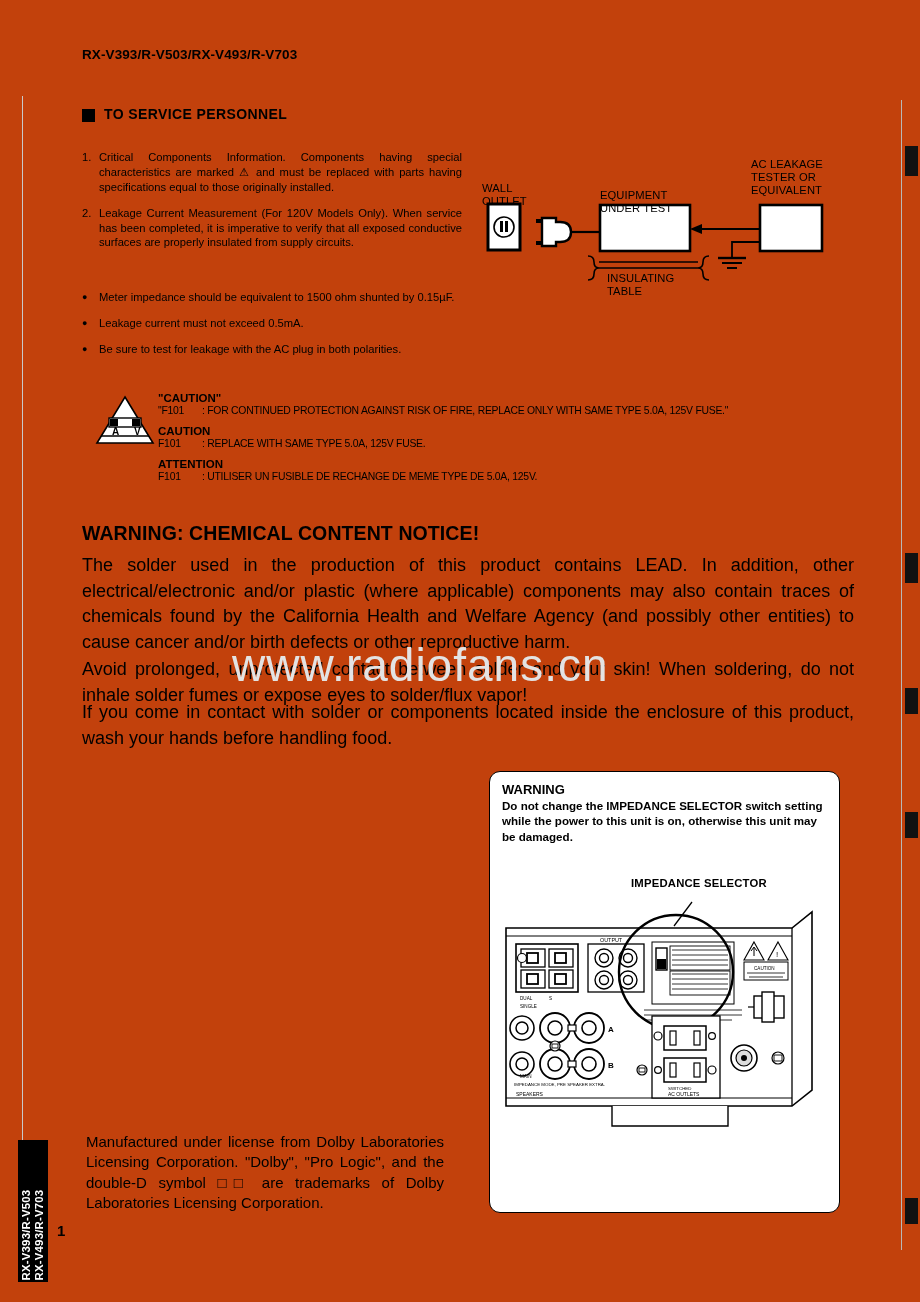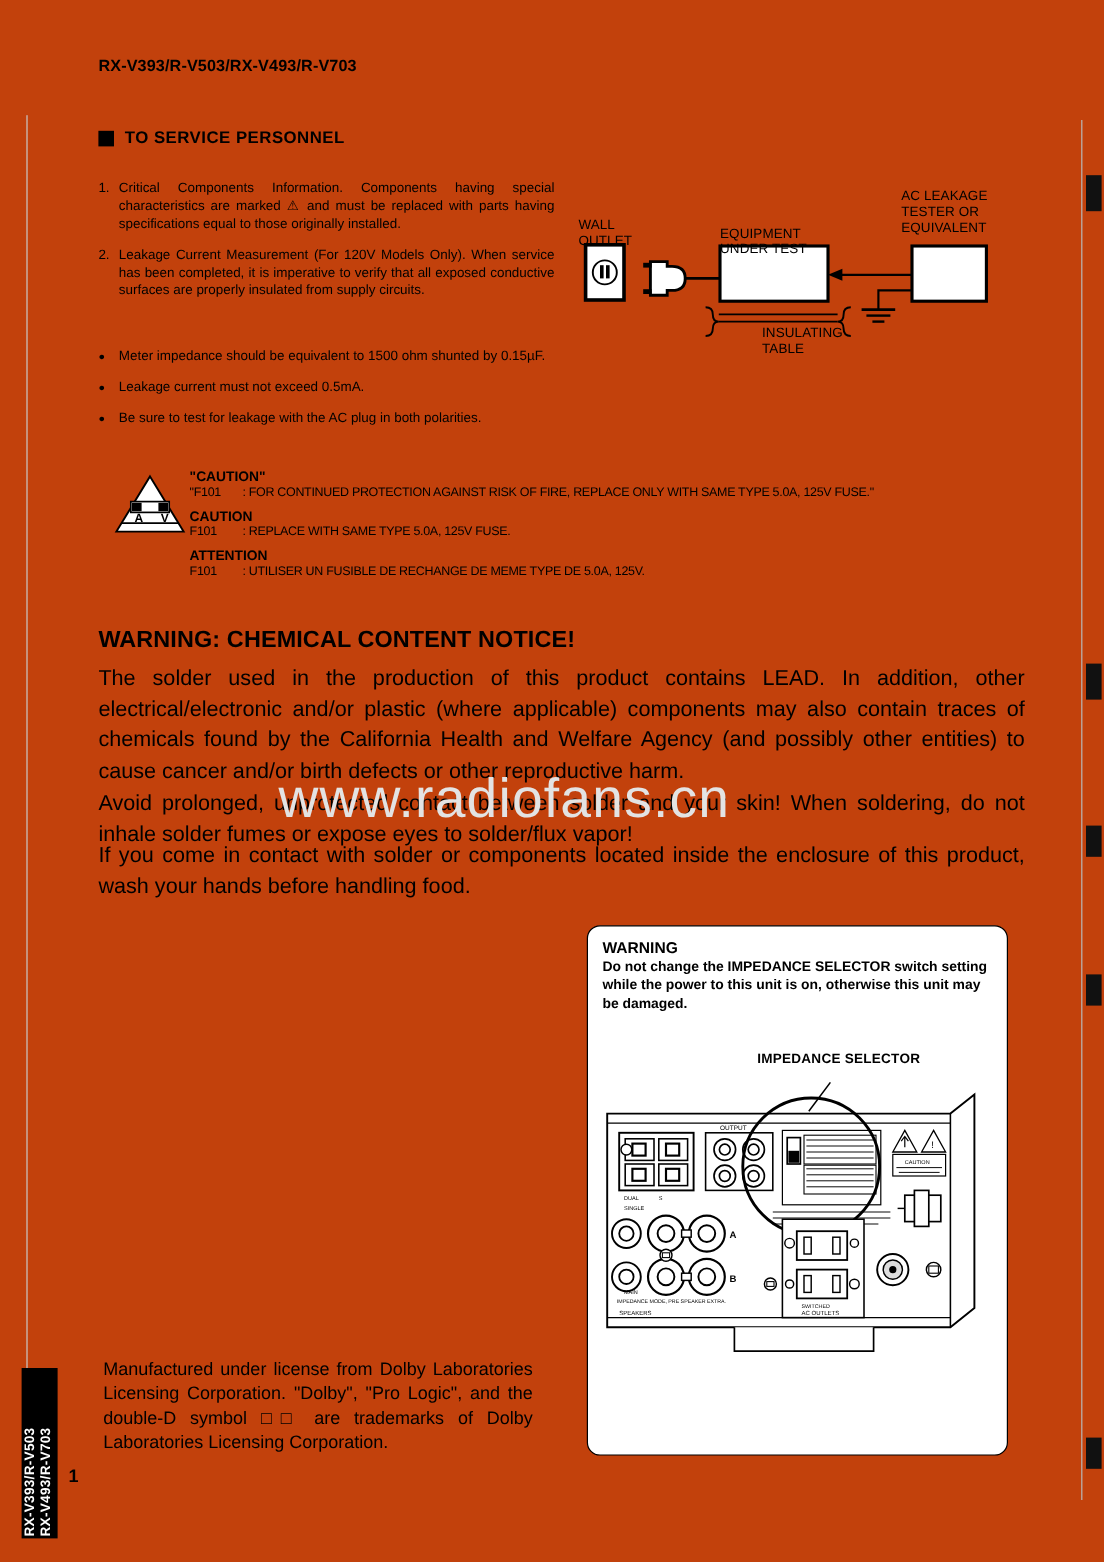--- a/index.html
+++ b/index.html
@@ -165,21 +165,21 @@
       <line x1="129" y1="108" x2="228" y2="108" stroke="#000" stroke-width="1.6"></line>
       <path d="M239 96 q-6 0 -6 6 q0 6 -5 6 q5 0 5 6 q0 6 6 6" fill="none" stroke="#000" stroke-width="1.6"></path>
     </svg>
     <div class="dlabel" style="left:12px;top:22px;white-space:pre-line;">WALL
 OUTLET</div>
     <div class="dlabel" style="left:130px;top:29px;white-space:pre-line;">EQUIPMENT
 UNDER TEST</div>
     <div class="dlabel" style="left:281px;top:-2px;white-space:pre-line;">AC LEAKAGE
 TESTER OR
 EQUIVALENT</div>
-    <div class="dlabel" style="left:137px;top:112px;white-space:pre-line;margin-left:28px;">INSULATING
+    <div class="dlabel" style="left:137px;top:112px;white-space:pre-line;">INSULATING
 TABLE</div>
   </div>
 
   <div class="caution-block">
     <div class="tri-wrap">
       <svg width="62" height="52" viewBox="0 0 62 52">
         <path d="M30 3 L58 49 L2 49 Z" fill="#fff" stroke="#000" stroke-width="1.6"></path>
         <rect x="14" y="24" width="32" height="9" fill="#fff" stroke="#000" stroke-width="1.4"></rect>
         <rect x="15" y="25" width="8" height="7" fill="#000"></rect>
         <rect x="37" y="25" width="8" height="7" fill="#000"></rect>

